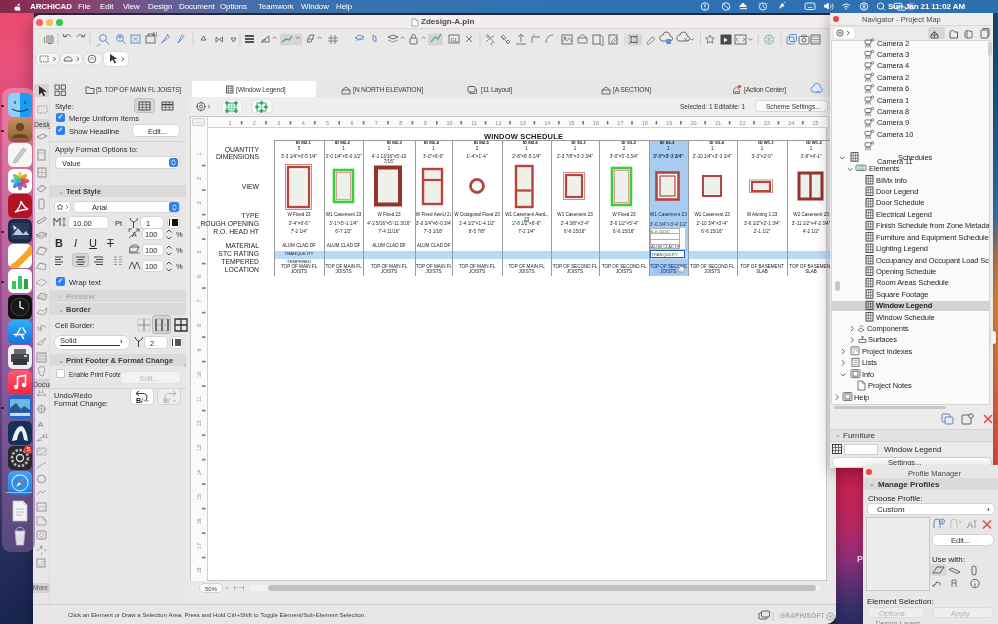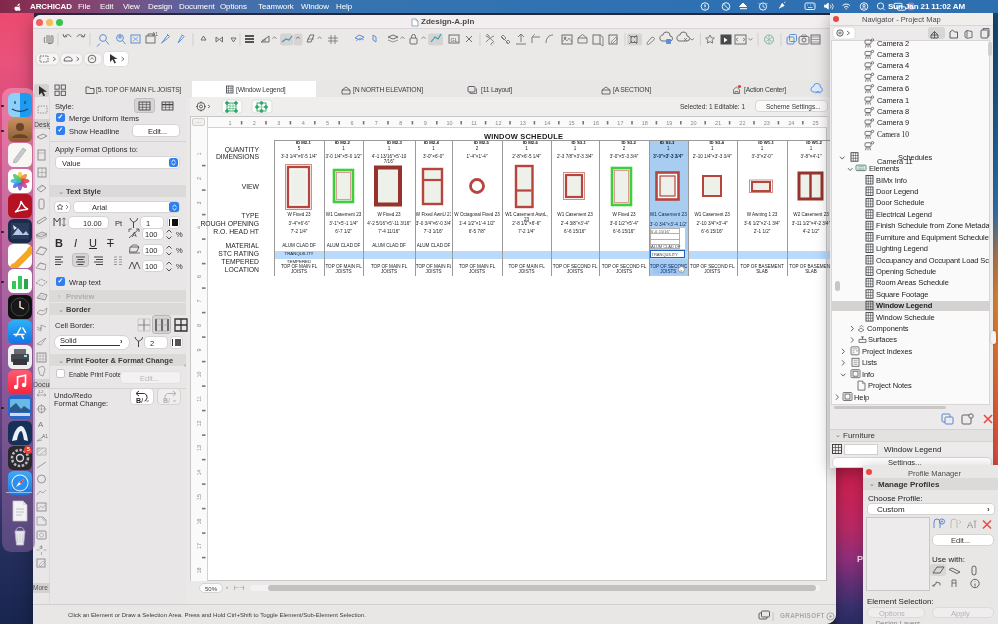--- a/index.html
+++ b/index.html
@@ -369,21 +369,21 @@
   <div class="abs" style="left:119px;top:105px;width:10px;height:10px;background:#2d7ff2;border-radius:2.5px;"></div>
   <svg class="abs" style="left:120.5px;top:107px;" width="7" height="7" viewBox="0 0 7 7" fill="none" stroke="#fff" stroke-width="1">
       <path d="M1.5 2.8L3.5 1l2 1.8M1.5 4.2L3.5 6l2-1.8"></path>
     </svg>
 
   <svg class="abs" style="left:3px;top:120px;" width="14" height="10" viewBox="0 0 14 10" fill="none" stroke="#444" stroke-width=".9">
       <path d="M1 9V1l3 4 3-4v8" stroke-width="1"></path>
       <path d="M11 1v8m-1.7-6.5l1.7-1.7 1.7 1.7m-3.4 5l1.7 1.7 1.7-1.7" stroke-width=".7"></path>
     </svg>
   <div class="pill" style="left:18px;top:119px;width:41px;height:13px;"></div>
-    <span class="lbl" style="left:33px;top:122px;">10.00</span>
+    <span class="lbl" style="left:23px;top:122px;">10.00</span>
   <span class="lbl" style="left:65px;top:122px;">Pt</span>
   <svg class="abs" style="left:79px;top:120px;" width="9" height="11" viewBox="0 0 9 11" fill="none" stroke="#444" stroke-width="1">
       <path d="M1 1c1 3 2.5 4 3.5 4S8 4 9 1M4.5 5v6"></path>
     </svg>
   <div class="pill" style="left:90px;top:119px;width:24px;height:13px;"></div>
     <span class="lbl" style="left:96px;top:122px;">1</span>
   <div class="pill" style="left:117px;top:119px;width:13px;height:13px;"></div>
   <div class="abs" style="left:119px;top:122px;width:1px;height:7px;background:#333;"></div>
   <div class="abs" style="left:122px;top:122px;width:6px;height:7px;background:#111;"></div>
 
@@ -806,21 +806,21 @@
 <div class="abs" id="nav"></div>
 <div class="abs" style="left:831px;top:40px;width:159px;height:365px;background:#fbfafa;border:1px solid #d8d5d5;overflow:hidden;"></div>
 <div class="trow abs" style="left:877px;top:38.5px;">Camera 2</div>
 <div class="trow abs" style="left:877px;top:49.9px;">Camera 3</div>
 <div class="trow abs" style="left:877px;top:61.3px;">Camera 4</div>
 <div class="trow abs" style="left:877px;top:72.8px;">Camera 2</div>
 <div class="trow abs" style="left:877px;top:84.2px;">Camera 6</div>
 <div class="trow abs" style="left:877px;top:95.6px;">Camera 1</div>
 <div class="trow abs" style="left:877px;top:107.0px;">Camera 8</div>
 <div class="trow abs" style="left:877px;top:118.4px;">Camera 9</div>
-<div class="trow abs" style="left:877px;top:129.9px;font-family:Liberation Serif, serif;">Camera 10</div>
+<div class="trow abs" style="left:877px;top:129.9px;">Camera 10</div>
 <div class="trow abs" style="left:877px;top:157px;">Camera 11</div>
 <div class="trow abs" style="left:861px;top:152.7px;padding-left:37px;">Schedules</div>
 <div class="trow abs" style="left:869px;top:164.1px;">Elements</div>
 <div class="trow abs" style="left:876px;top:175.5px;">BIMx Info</div>
 <div class="trow abs" style="left:876px;top:187.0px;">Door Legend</div>
 <div class="trow abs" style="left:876px;top:198.4px;">Door Schedule</div>
 <div class="trow abs" style="left:876px;top:209.8px;">Electrical Legend</div>
 <div class="trow abs" style="left:876px;top:221.2px;">Finish Schedule from Zone Metadata</div>
 <div class="trow abs" style="left:876px;top:232.6px;">Furniture and Equipment Schedule</div>
 <div class="trow abs" style="left:876px;top:244.1px;">Lighting Legend</div>

